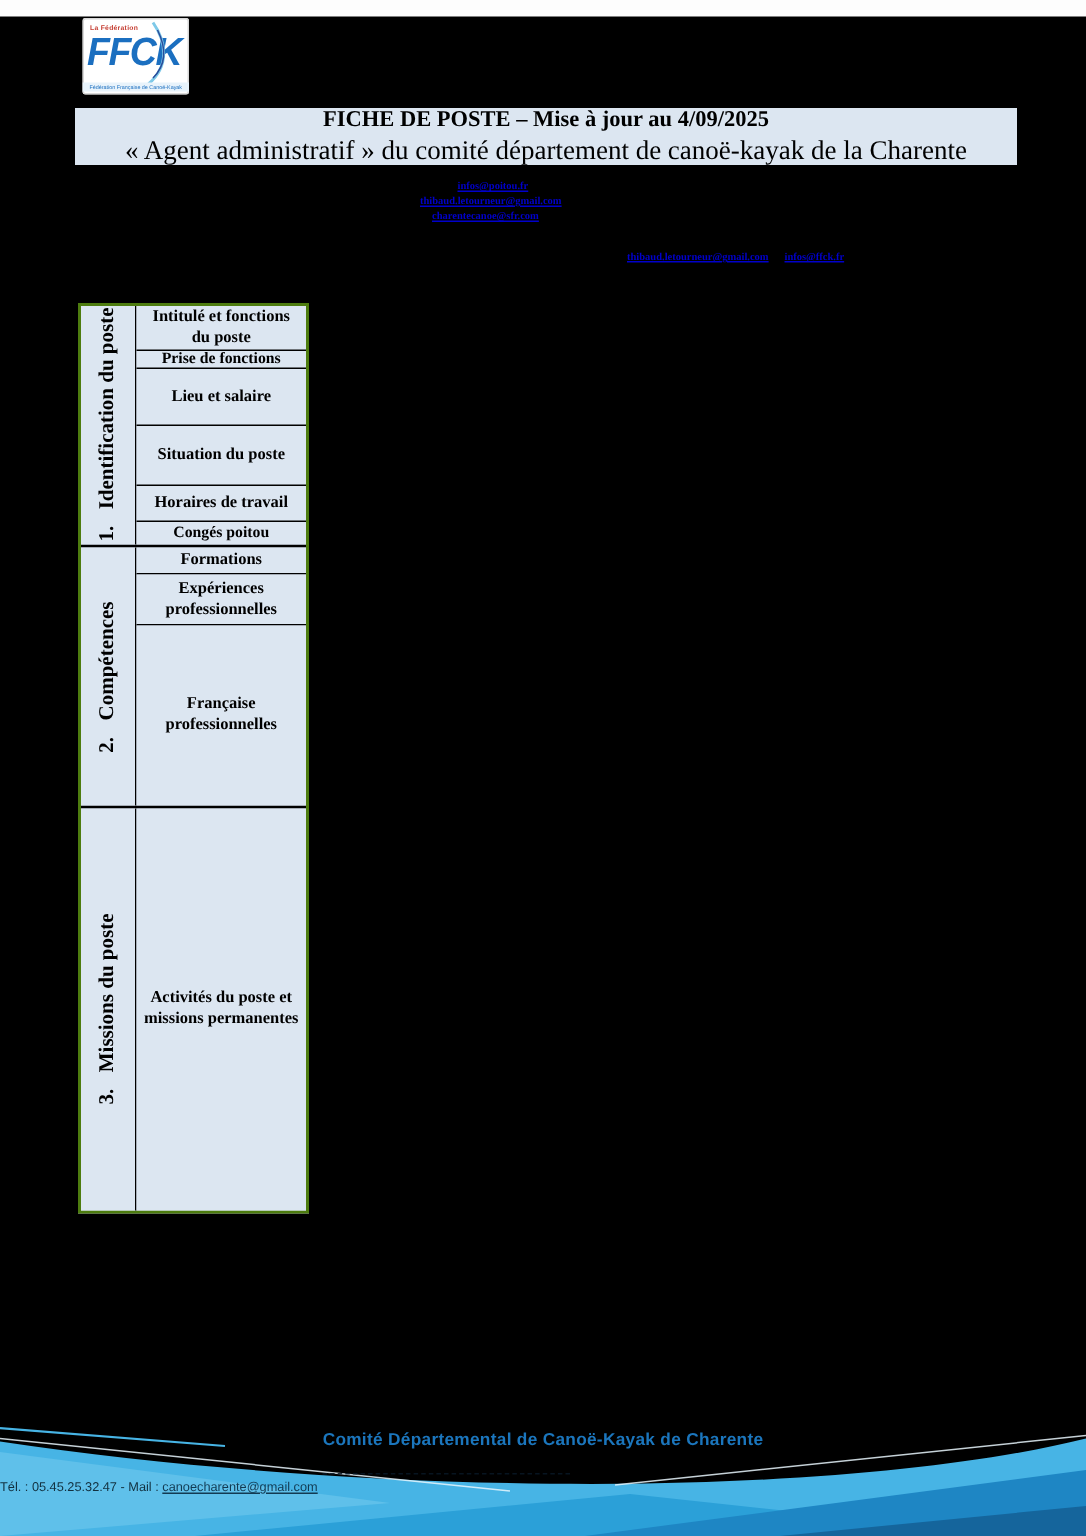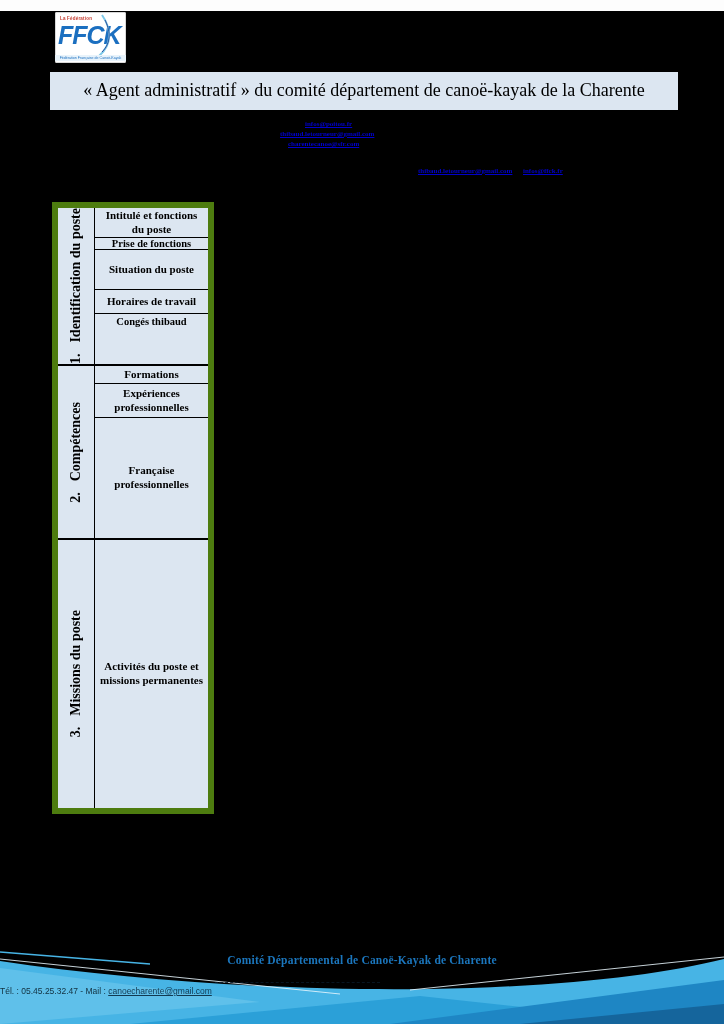--- a/index.html
+++ b/index.html
@@ -29,39 +29,39 @@
   .title-line2{font-size:18px;font-weight:normal;color:#000;line-height:1.2;}
   
   .links a{color:#0000cc;text-decoration:underline;font-weight:bold;font-size:7px;
         font-family:"Liberation Serif",serif;position:absolute;white-space:nowrap;}
   .lnk1{left:305px;top:120px;}
   .lnk2{left:280px;top:130px;}
   .lnk3{left:288px;top:140px;}
   .lnk4a{left:418px;top:167px;}
   .lnk4b{left:523px;top:167px;}
   
-  .job-table{position:absolute;left:52px;top:202px;width:150px;border:6px solid #4d7c0f;
+  .job-table{position:absolute;left:52px;top:202px;width:150px;border:2px solid #4d7c0f;
         background:#dce6f1;}
   .t-section{display:flex;border-top:2px solid #000;}
   .t-section:first-child{border-top:none;}
   .t-head{width:36px;border-right:1px solid #000;display:flex;align-items:center;
         justify-content:center;background:#dce6f1;}
   .rot{writing-mode:vertical-rl;transform:rotate(180deg);font-weight:bold;
         font-size:14px;color:#000;white-space:nowrap;font-family:"Liberation Serif",serif;}
   .rot-num{margin-inline-end:11px;}
   .t-rows{flex:1;display:flex;flex-direction:column;}
   .t-row{border-bottom:1px solid #000;display:flex;align-items:center;justify-content:center;
         text-align:center;font-weight:bold;font-size:11px;line-height:1.25;color:#000;
         padding:0 5px;box-sizing:border-box;background:#dce6f1;}
   .t-row:last-child{border-bottom:none;}
   
   .footer{position:absolute;left:0;bottom:0;width:724px;height:80px;}
   .footer svg{position:absolute;left:0;top:0;}
   .footer-org{position:absolute;left:0;top:10px;width:100%;text-align:center;
-        font-family:Liberation Serif, serif;font-weight:bold;font-size:11.5px;
+        font-family:Liberation Sans, sans-serif;font-weight:bold;font-size:11.5px;
         color:#1b76bd;letter-spacing:.2px;}
   .footer-dashes{position:absolute;left:215px;top:38px;width:165px;height:0;
         border-top:1.5px dashed rgba(8,24,38,.85);}
   .footer-contact{position:absolute;left:0;top:42px;width:100%;text-align:left;
         font-family:"Liberation Sans",sans-serif;font-size:8.5px;color:#12303f;}
   .footer-contact a{color:#123a52;text-decoration:underline;}
 </style>
 </head>
 <body>
 
@@ -71,20 +71,21 @@
   <span class="logo-top">La Fédération</span>
   <span class="logo-brand">FFCK</span>
   <svg class="logo-swoosh" width="71" height="51" viewBox="0 0 71 51">
     <path d="M44,44 C58,32 56,16 47,3" stroke="#7ec9e8" stroke-width="2" fill="none"></path>
     <path d="M47,40 C57,30 55,18 50,8" stroke="#2a4d9b" stroke-width="1" fill="none"></path>
   </svg>
   <span class="logo-bottom">Fédération Française de Canoë-Kayak</span>
 </div>
 
 <div class="title-box">
+  <div class="title-line1">FICHE DE POSTE – Mise à jour au 4/09/2025</div>
   <div class="title-line2">« Agent administratif » du comité département de canoë-kayak de la Charente</div>
 </div>
 
 <div class="links">
   <a class="lnk1" href="#">infos@poitou.fr</a>
   <a class="lnk2" href="#">thibaud.letourneur@gmail.com</a>
   <a class="lnk3" href="#">charentecanoe@sfr.com</a>
   <a class="lnk4a" href="#">thibaud.letourneur@gmail.com</a>
   <a class="lnk4b" href="#">infos@ffck.fr</a>
 </div>
@@ -93,23 +94,24 @@
 
   <div class="t-section">
     <div class="t-head">
       <span class="rot">
         <span class="rot-num">1.</span><span>Identification du poste</span>
       </span>
     </div>
     <div class="t-rows">
       <div class="t-row" style="height:30px">Intitulé et fonctions du poste</div>
       <div class="t-row" style="height:12px;font-size:10.5px">Prise de fonctions</div>
+      <div class="t-row" style="height:38px">Lieu et salaire</div>
       <div class="t-row" style="height:40px">Situation du poste</div>
       <div class="t-row" style="height:24px">Horaires de travail</div>
-      <div class="t-row" style="height:15px;font-size:10.5px">Congés thibaud</div>
+      <div class="t-row" style="height:15px;font-size:10.5px">Congés poitou</div>
     </div>
   </div>
 
   <div class="t-section">
     <div class="t-head">
       <span class="rot">
         <span class="rot-num">2.</span><span>Compétences</span>
       </span>
     </div>
     <div class="t-rows">

